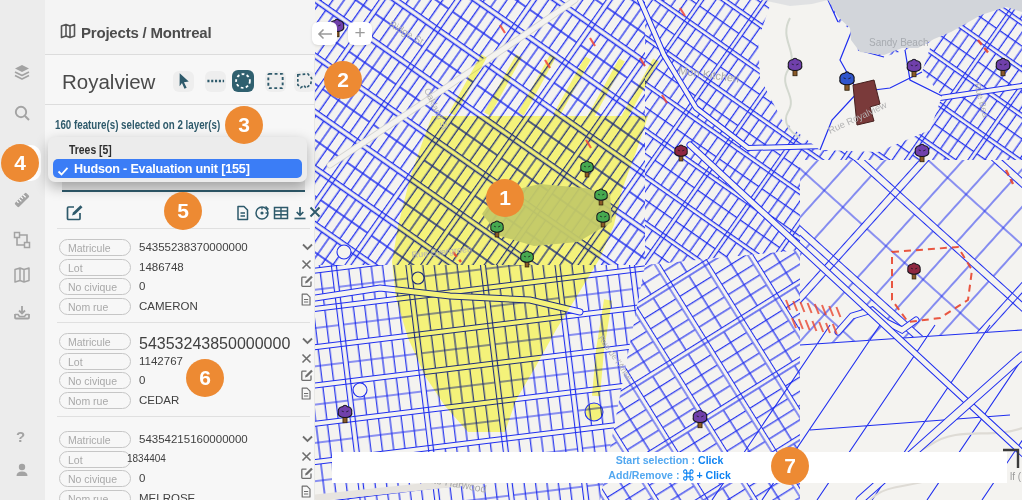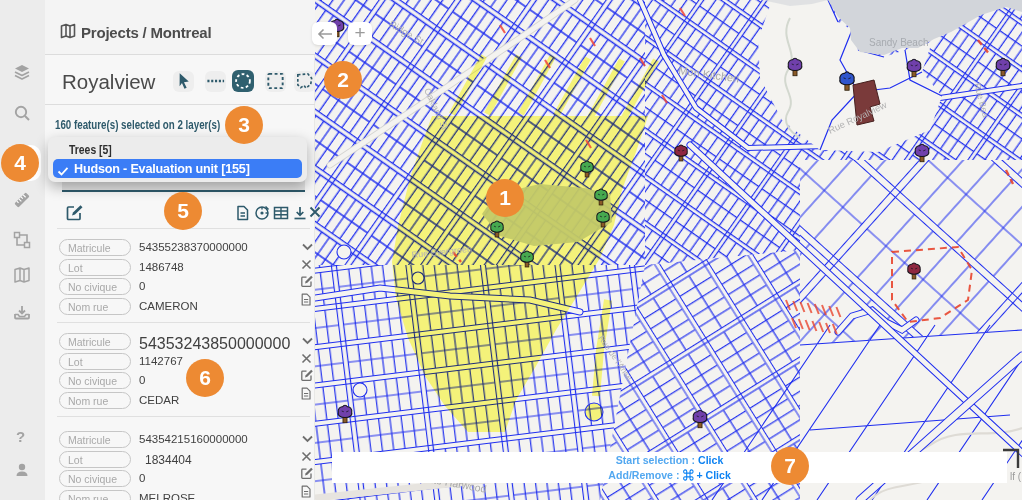--- a/index.html
+++ b/index.html
@@ -336,21 +336,21 @@
       <div style="position:absolute;left:255px;top:52.5px"><svg width="12" height="13" viewBox="0 0 12 13" style="">
           <path d="M2.2,1.2 H7 L10,4.2 V12 H2.2 Z" stroke="#6e6e6e" stroke-width="1.2" fill="none" stroke-linejoin="round"></path>
           <path d="M4,6.5 H8.2 M4,9 H8.2" stroke="#6e6e6e" stroke-width="1"></path>
         </svg></div>
     </div>
     <div class="abs" style="left:12px;top:416px;width:253px;border-top:1px solid #e0e0e0"></div>
     <div style="position:absolute;left:0;top:431px;width:270px;height:78px">
       <div style="position:absolute;left:14px;top:0px;width:72px;height:17px;border:1px solid #c6c6c6;border-radius:9px;color:#a9a9a9;font-size:10.5px;line-height:16px;padding-left:8px;box-sizing:border-box;background:#f7f7f7">Matricule</div>
       <div style="position:absolute;left:94px;top:2px;color:#414141;font-size:11.5px;font-weight:500">54354215160000000</div>
       <div style="position:absolute;left:14px;top:19.7px;width:72px;height:17px;border:1px solid #c6c6c6;border-radius:9px;color:#a9a9a9;font-size:10.5px;line-height:16px;padding-left:8px;box-sizing:border-box;background:#f7f7f7">Lot</div>
-      <div style="position:absolute;left:100px;top:21.7px;color:#414141;font-size:12px;font-weight:500">1834404</div>
+      <div style="position:absolute;left:82px;top:21.7px;color:#414141;font-size:10px;font-weight:500">1834404</div>
       <div style="position:absolute;left:14px;top:39.4px;width:72px;height:17px;border:1px solid #c6c6c6;border-radius:9px;color:#a9a9a9;font-size:10.5px;line-height:16px;padding-left:8px;box-sizing:border-box;background:#f7f7f7">No civique</div>
       <div style="position:absolute;left:94px;top:41.4px;color:#414141;font-size:11.5px;font-weight:500">0</div>
       <div style="position:absolute;left:14px;top:59.099999999999994px;width:72px;height:17px;border:1px solid #c6c6c6;border-radius:9px;color:#a9a9a9;font-size:10.5px;line-height:16px;padding-left:8px;box-sizing:border-box;background:#f7f7f7">Nom rue</div>
       <div style="position:absolute;left:94px;top:61.099999999999994px;color:#414141;font-size:11.5px;font-weight:500">MELROSE</div>
       <div style="position:absolute;left:255px;top:0px"><svg width="15" height="15" viewBox="0 0 15 15" style="">
           <path d="M3,5.5 L7.5,10 12,5.5" stroke="#6e6e6e" stroke-width="1.8" fill="none"></path>
         </svg></div>
       <div style="position:absolute;left:255px;top:17.5px"><svg width="13" height="13" viewBox="0 0 13 13" style="">
           <path d="M2.5,2.5 L10.5,10.5 M10.5,2.5 L2.5,10.5" stroke="#6e6e6e" stroke-width="1.6"></path>
         </svg></div>

